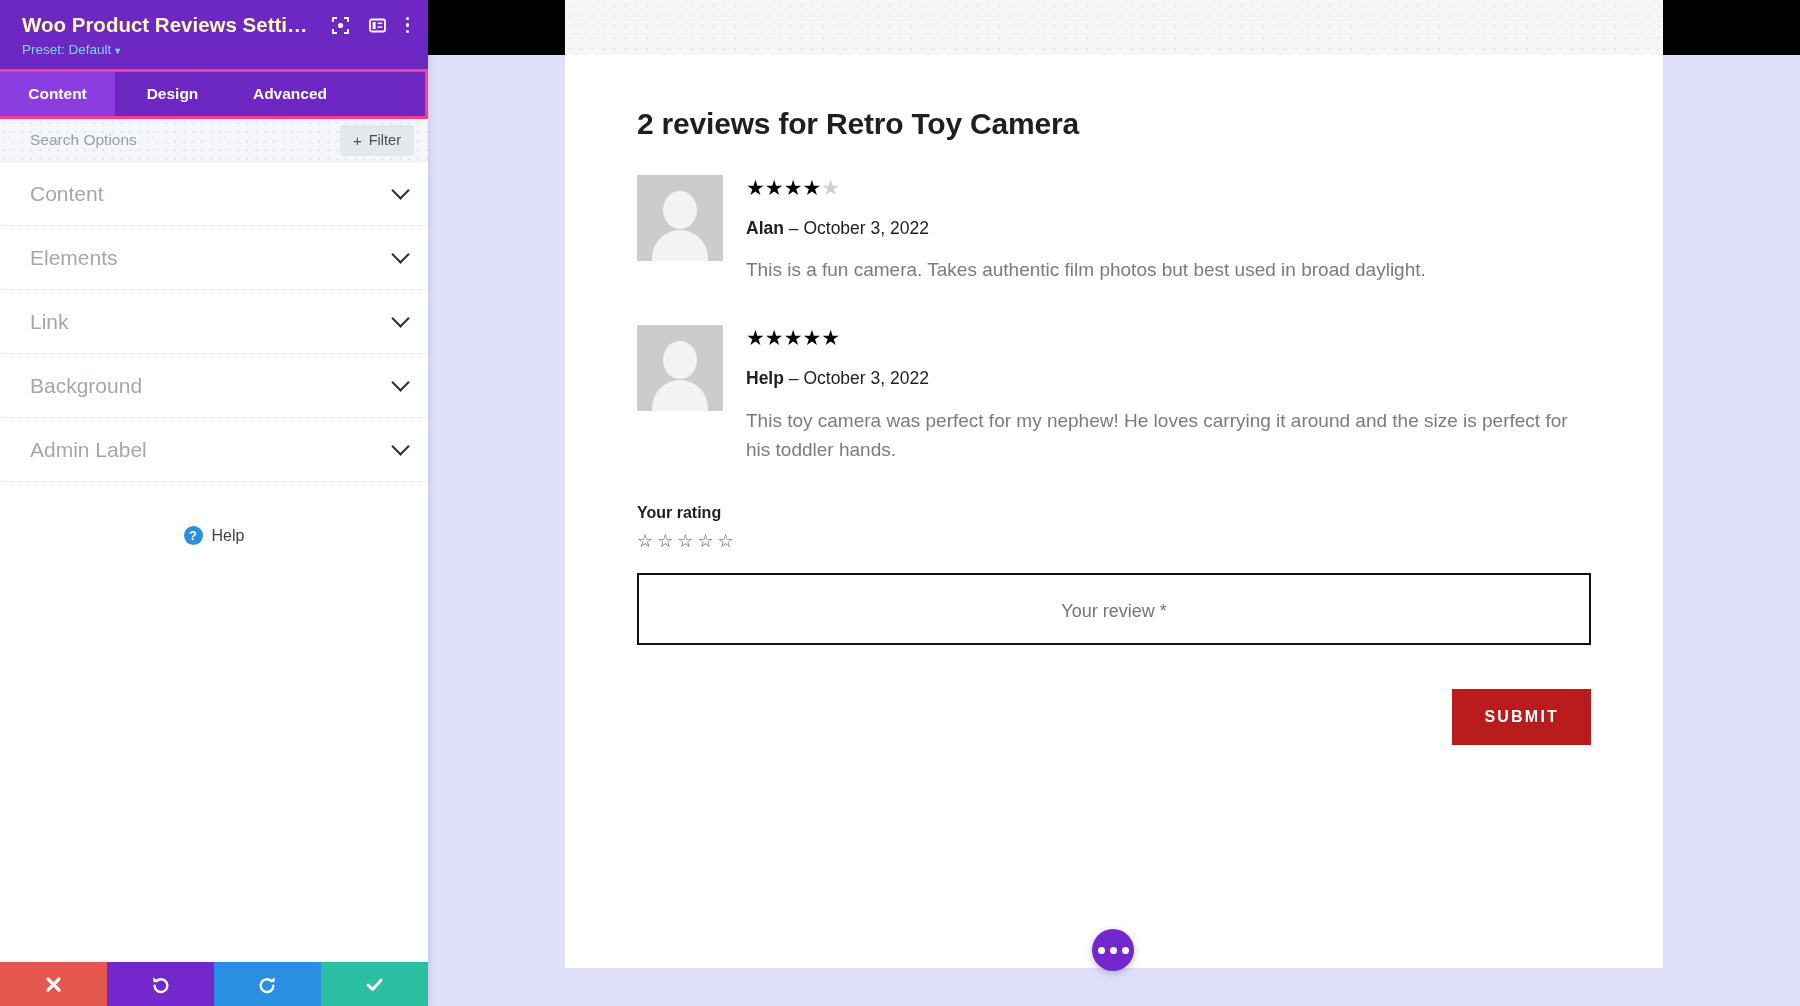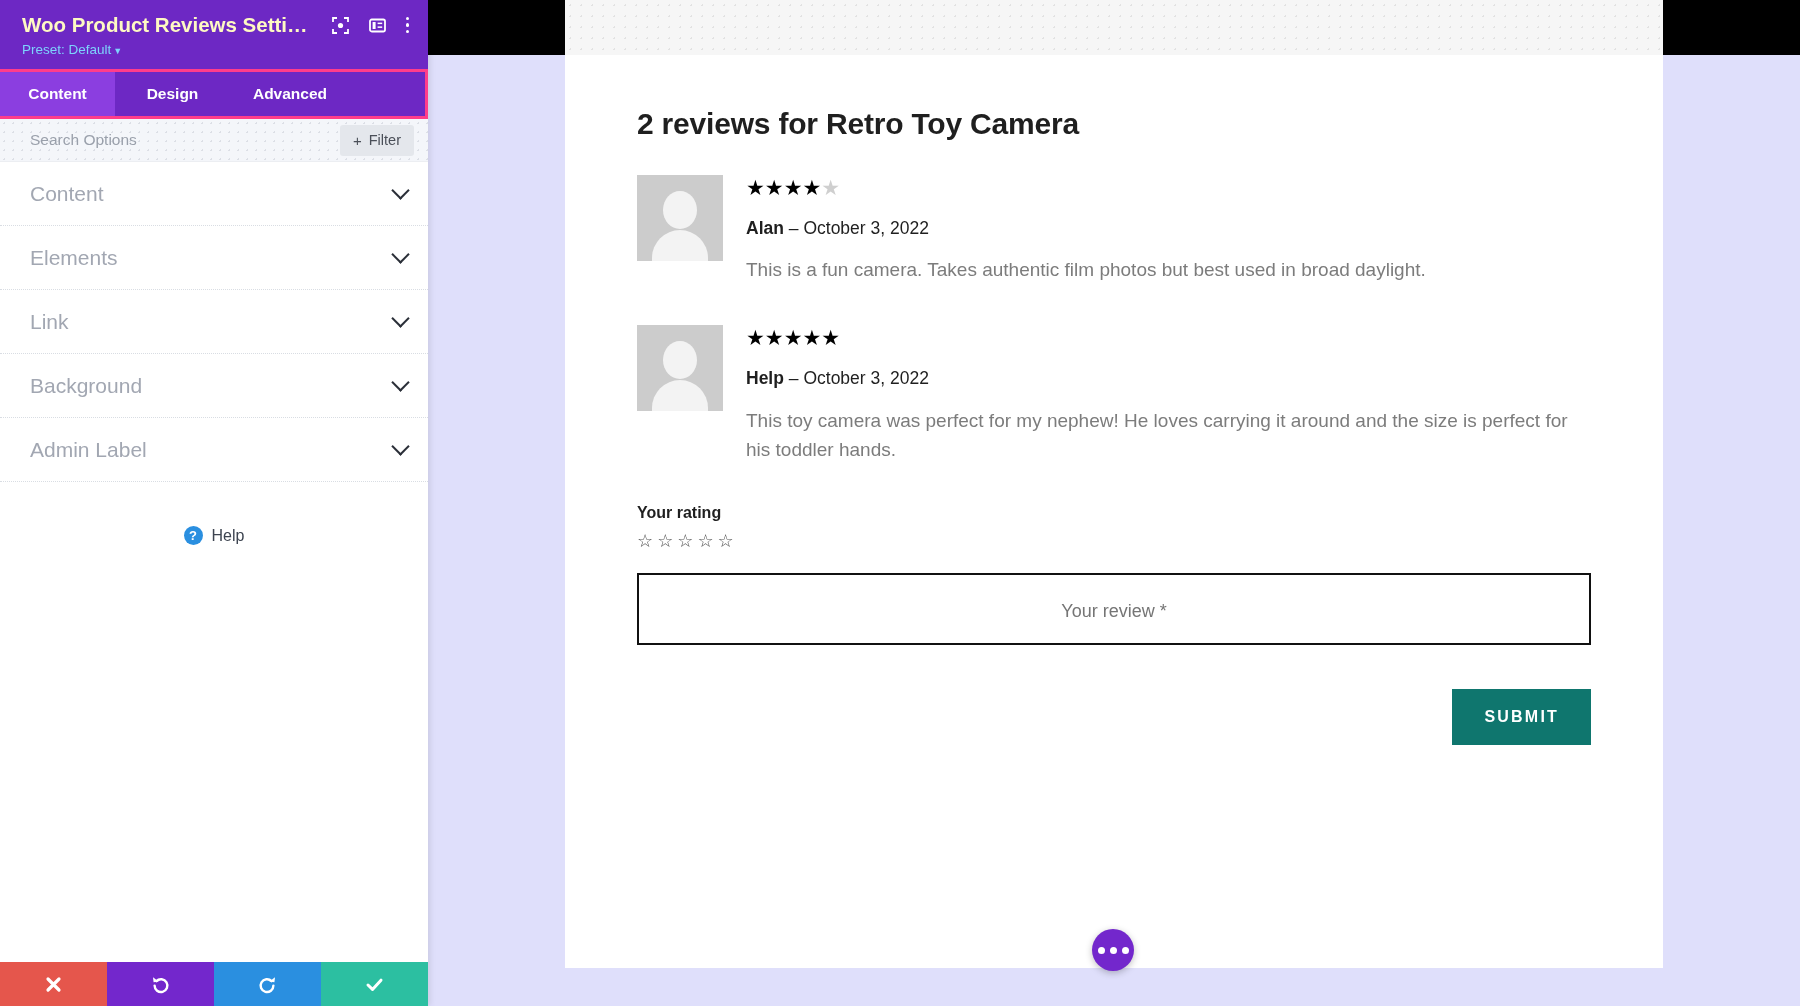--- a/index.html
+++ b/index.html
@@ -85,21 +85,21 @@
     font-family: "Liberation Sans", sans-serif;
     font-size: 18px; color: #4c4c4c;
     padding: 26px 22px; resize: none; outline: none;
     line-height: 1.2;
     text-align: center;
   }
   .submit-row {
     max-width: 966px; display: flex; justify-content: flex-end; margin-top: 40px;
   }
   .submit-btn {
-    background: #0f766e; color: #ffffff; border: none;
+    background: #b91c1c; color: #ffffff; border: none;
     font-family: "Liberation Sans", sans-serif;
     font-size: 16px; font-weight: 700; letter-spacing: 2.2px;
     padding: 19px 32px; cursor: pointer;
   }
 
   .fab {
     position: absolute; left: 1092px; top: 929px;
     width: 42px; height: 42px; border-radius: 50%;
     background: #7327cc; display: flex; align-items: center;
     justify-content: center; gap: 5px; cursor: pointer;

